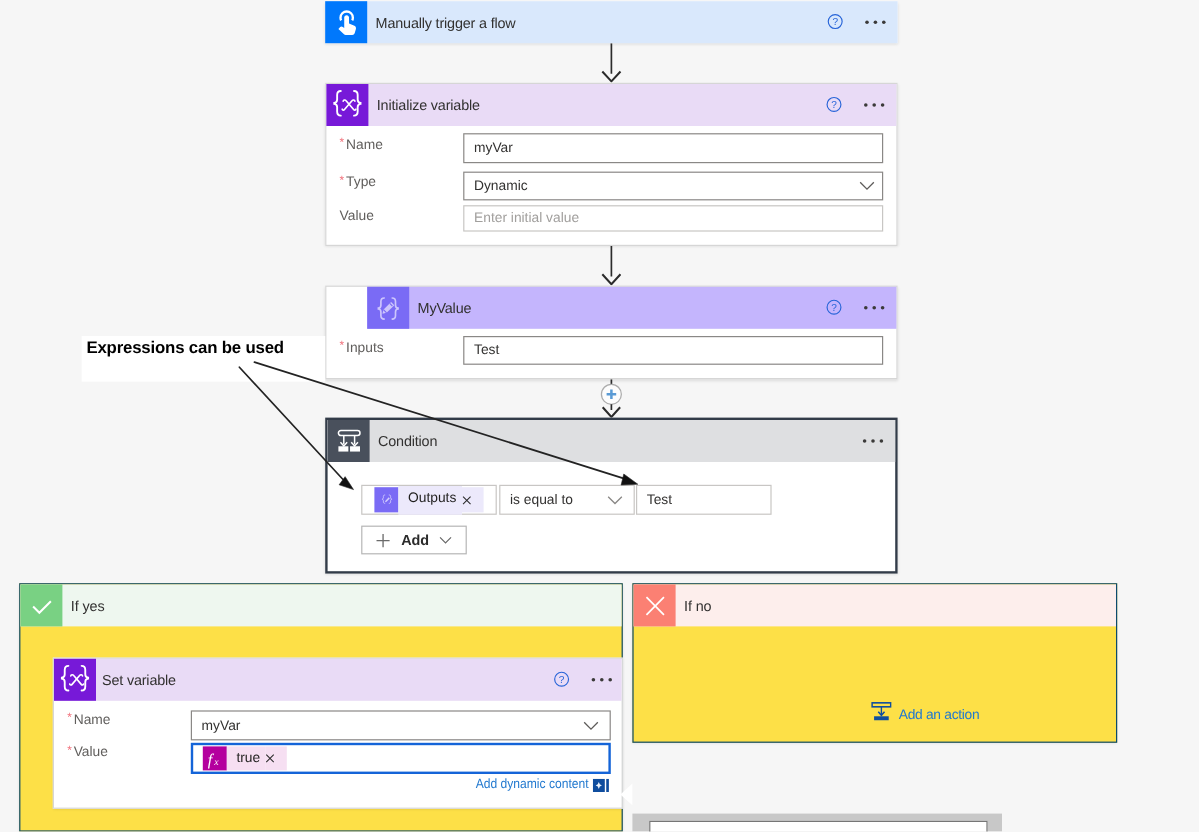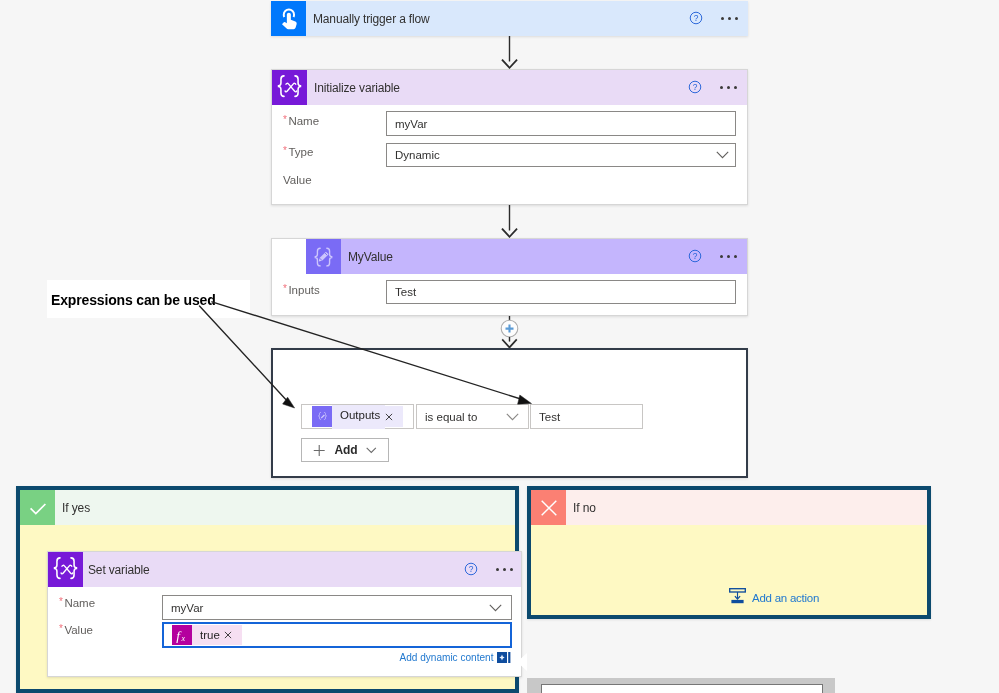--- a/index.html
+++ b/index.html
@@ -34,21 +34,21 @@
   .token-ic{width:20px;height:100%;background:#7a6bf5;display:flex;align-items:center;justify-content:center;flex:0 0 20px;}
   .token-text{background:#ece9fb;height:100%;display:flex;align-items:center;padding:0 5px 3px 8px;font-size:11.5px;color:#201f1e;}
   .token-x{background:#ece9fb;height:100%;display:flex;align-items:center;padding:0 10px 0 0;}
 
   
   .addbtn{position:absolute;display:flex;align-items:center;gap:9px;height:24px;
           border:1px solid #b6b6b6;background:#fff;padding:0 11px;box-sizing:border-box;}
   .addbtn-lbl{font-size:12px;font-weight:bold;color:#2b2b2b;letter-spacing:-.1px;}
 
   
-  .branch{position:absolute;background:#fef9c3;border:4px solid #0c4a6e;box-sizing:border-box;
+  .branch{position:absolute;background:#fde047;border:1px solid #0c4a6e;box-sizing:border-box;
           box-shadow:0 1.2px 2.4px rgba(0,0,0,.09);}
   .branch-head{height:35px;display:flex;align-items:center;}
   .branch-icon{width:35px;height:35px;flex:0 0 35px;display:flex;align-items:center;justify-content:center;}
   .branch-title{font-size:12px;color:#323130;margin-left:7px;letter-spacing:-.1px;}
 
   
   .dyn-link{position:absolute;display:flex;align-items:center;gap:4px;
             font-size:12px;color:#2279cf;text-decoration:none;}
   .dyn-ic{display:flex;align-items:center;}
   .sqz{display:inline-block;transform:scaleX(.90);transform-origin:right center;white-space:nowrap;font-size:11.2px;}
@@ -142,20 +142,23 @@
 
     <div class="flabel abs" style="left:11px;top:76px;"><span class="req">*</span><span>Type</span></div>
     <div class="fin" style="left:114px;top:73px;width:350px;height:24px;">
         <span>Dynamic</span>
       <svg class="chev" style="margin-top:-4px;" width="13" height="8" viewBox="0 0 13 8">
           <path d="M.8.9 6.5 6.6 12.2.9" stroke="#605e5c" stroke-width="1.1" fill="none"></path>
         </svg>
     </div>
 
     <div class="flabel abs" style="left:11px;top:104px;"><span>Value</span></div>
+    <div class="fin light" style="left:114px;top:101px;width:350px;height:22px;">
+        <span class="ph">Enter initial value</span>
+      </div>
   </div>
 
   <svg class="conn" style="left:498px;top:205px;" width="24" height="33" viewBox="0 0 24 33">
     <path d="M11.5 0 V25.5" stroke="#2b2b2b" stroke-width="1.4" fill="none"></path>
     <path d="M4.5 24.2 L11.5 31.8 L18.5 24.2" stroke="#2b2b2b" stroke-width="1.7" fill="none" stroke-linecap="square"></path>
   </svg>
 
   <div class="card" id="c-compose" style="left:271px;top:238px;width:477px;height:78px;">
     <div class="card-head" style="background:#c4b5fd;margin-left:34px;">
       <div class="card-icon" style="background:#7a6bf5;">
@@ -189,20 +192,40 @@
 
   <svg class="conn" style="left:498px;top:316px;" width="24" height="33" viewBox="0 0 24 33">
     <path d="M11.5 0 V4.2" stroke="#2b2b2b" stroke-width="1.4" fill="none"></path>
     <circle cx="11.5" cy="12.6" r="8.3" fill="#fdfdfd" stroke="#acacac" stroke-width="1.05"></circle>
     <path d="M11.5 8.6 V16.6 M7.5 12.6 H15.5" stroke="#5b9bd5" stroke-width="2.1" stroke-linecap="butt"></path>
     <path d="M11.5 20.9 V25.6" stroke="#2b2b2b" stroke-width="1.4" fill="none"></path>
     <path d="M4.8 24.0 L11.5 31.4 L18.2 24.0" stroke="#2b2b2b" stroke-width="1.7" fill="none" stroke-linecap="square"></path>
   </svg>
 
   <div class="card" id="c-cond" style="left:271px;top:348px;width:477px;height:130px;border:2px solid #333c49;">
+    <div class="card-head" style="background:#dedfe1;">
+      <div class="card-icon" style="background:#49505c;">
+        <svg width="26" height="26" viewBox="0 0 26 26" fill="none">
+          <rect x="4.0" y="3.8" width="18.0" height="4.2" rx="2.1" stroke="#fff" stroke-width="1.25" fill="none"></rect>
+          <path d="M8.5 8.1 V15.3 M17.5 8.1 V15.3" stroke="#fff" stroke-width="1.25"></path>
+          <path d="M5.7 13.5 L8.5 16.6 L11.3 13.5" stroke="#fff" stroke-width="1.25" fill="none"></path>
+          <path d="M14.7 13.5 L17.5 16.6 L20.3 13.5" stroke="#fff" stroke-width="1.25" fill="none"></path>
+          <rect x="4.0" y="16.9" width="8.3" height="4.4" fill="#fff"></rect>
+          <rect x="13.7" y="16.9" width="8.3" height="4.4" fill="#fff"></rect>
+        </svg>
+      </div>
+      <div class="card-title" style="margin-left:7px;">Condition</div>
+      <div class="head-actions">
+        <span class="dots">
+            <i></i>
+            <i></i>
+            <i></i>
+          </span>
+      </div>
+    </div>
 
     <div class="fin light" style="left:28px;top:54px;width:113px;height:25px;padding:0 0 0 10px;">
       <span class="token">
         <span class="token-ic">
           <svg width="17" height="17" viewBox="0 0 22 22" fill="none">
             <path d="M8.6 5.8c-1.2 0-1.5.6-1.5 1.55v1.45c0 .72-.42 1.22-1.15 1.3v.4c.73.08 1.15.58 1.15 1.3v1.45c0 .95.3 1.55 1.5 1.55" stroke="#d2ccfd" stroke-width=".95" stroke-linecap="round" fill="none"></path>
             <path d="M13.4 5.8c1.2 0 1.5.6 1.5 1.55v1.45c0 .72.42 1.22 1.15 1.3v.4c-.73.08-1.15.58-1.15 1.3v1.45c0 .95-.3 1.55-1.5 1.55" stroke="#d2ccfd" stroke-width=".95" stroke-linecap="round" fill="none"></path>
             <path d="M12.85 8.35 9.3 11.9l-.45 1.65 1.65-.45 3.55-3.55z" fill="#d2ccfd"></path>
           </svg>
         </span>
@@ -332,21 +355,21 @@
       </span>
       <span class="aa-lbl">Add an action</span>
     </div>
   </div>
 
   <div class="pop-caret"></div>
   <div class="pop-body">
     <div class="pop-search"></div>
   </div>
 
-  <div class="note" style="left:47px;top:280px;width:203px;height:38px;align-items:center;">
+  <div class="note" style="left:68px;top:280px;width:203px;height:38px;">
     <span class="note-text">Expressions can be used</span>
   </div>
 
   <svg class="conn" style="left:0;top:0;" width="999" height="693" viewBox="0 0 999 693">
     <g stroke="#232323" fill="#111">
       <path d="M199.5 306 L289.5 403.5" stroke-width="1.4" fill="none" stroke-linecap="round"></path>
       <path d="M287.6 397.2 L294.6 408.0 L282.6 404.0 Z" stroke-width=".5"></path>
       <path d="M212 301.8 L525.5 400.5" stroke-width="1.4" fill="none" stroke-linecap="round"></path>
       <path d="M519.8 395.0 L531.5 403.5 L517.6 404.2 Z" stroke-width=".5"></path>
     </g>

